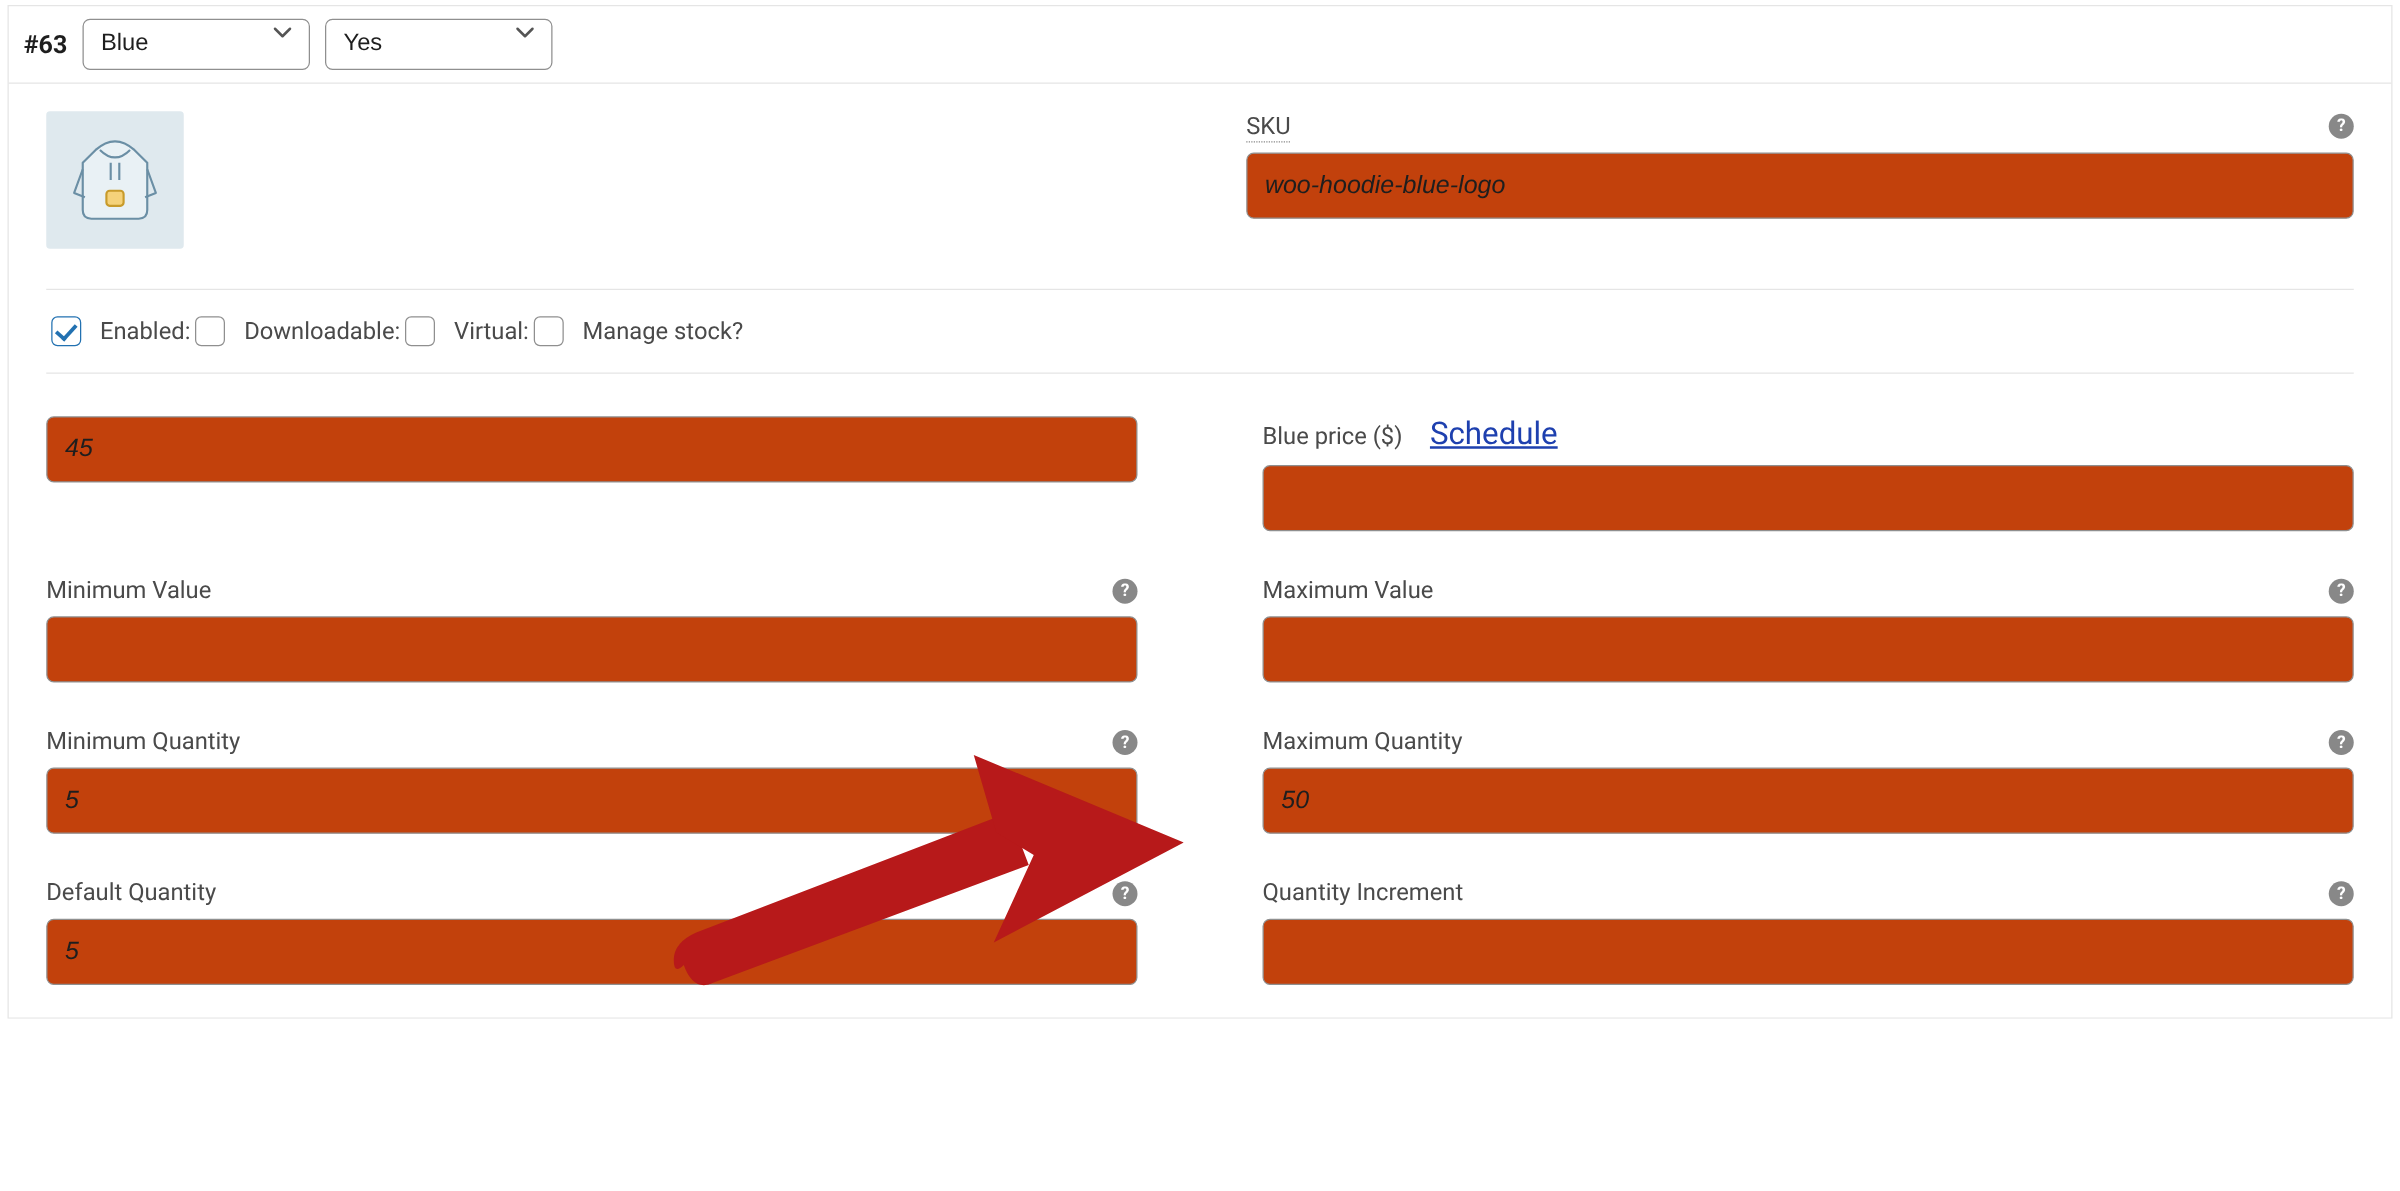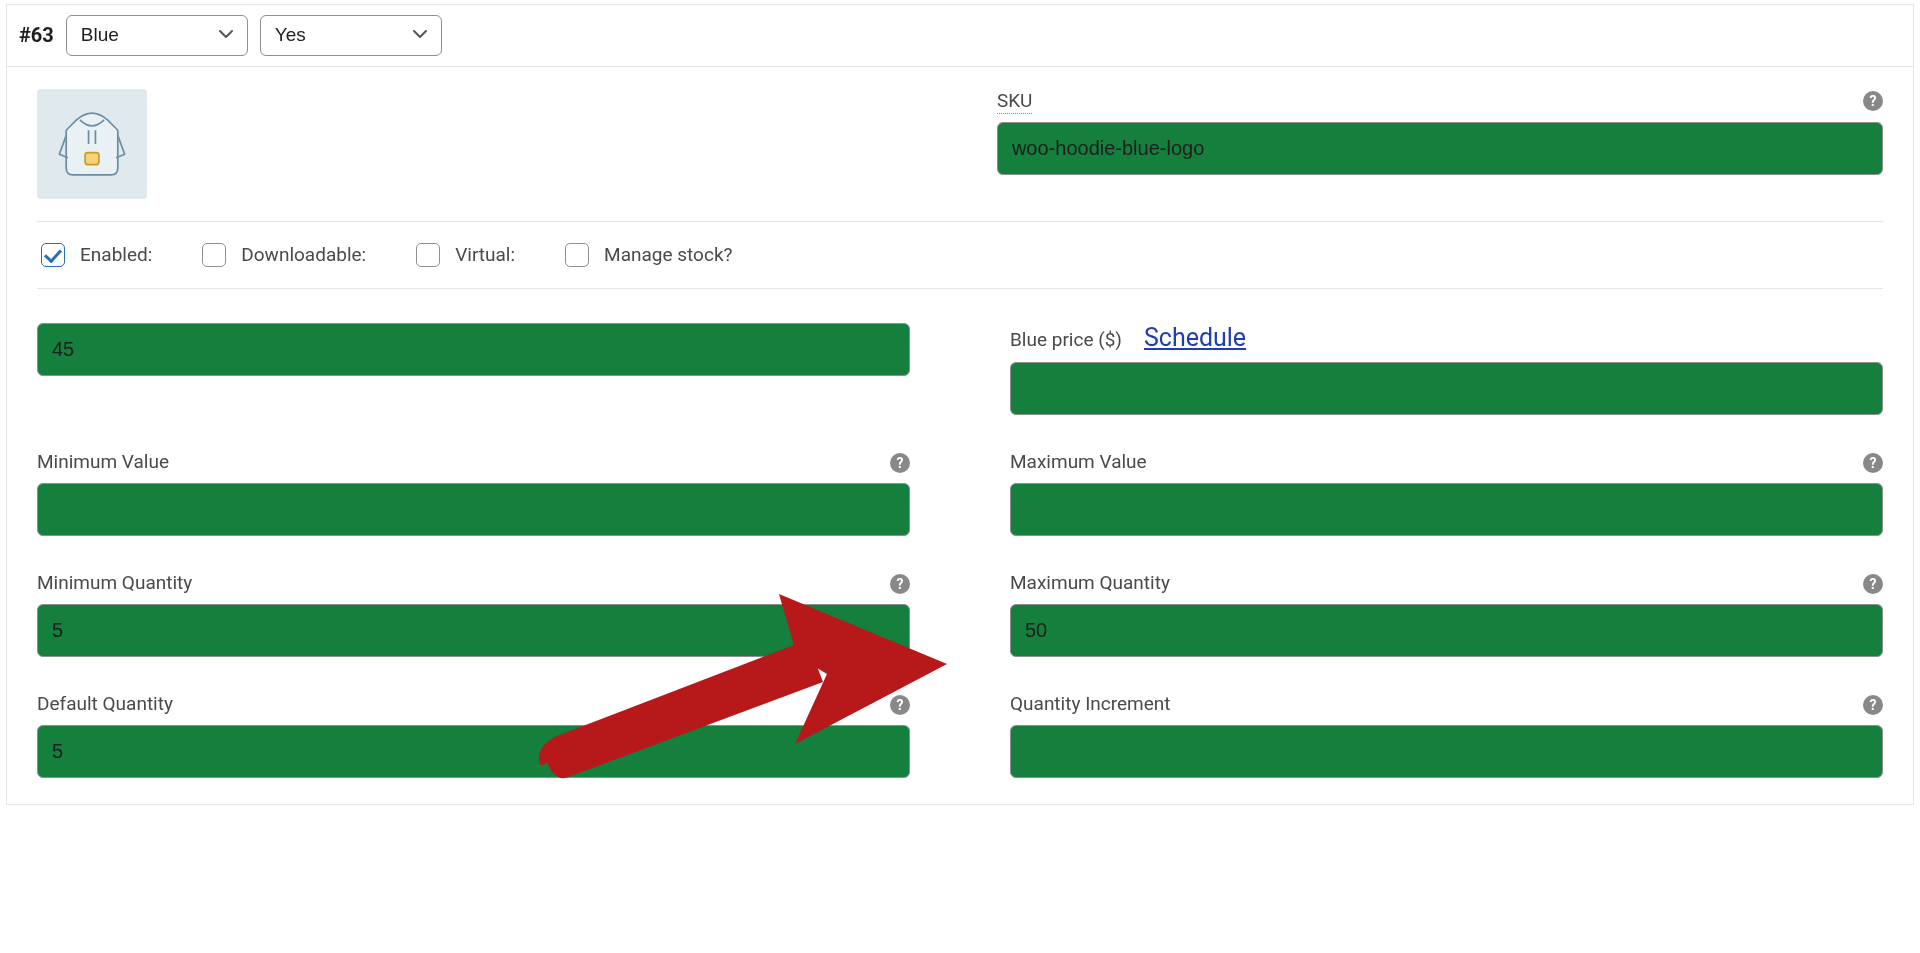--- a/index.html
+++ b/index.html
@@ -37,21 +37,21 @@
     display:flex;
     align-items:center;
     gap:12px;
     padding:10px 12px 10px 12px;
     border-bottom:1px solid var(--border-lighter);
   }
   .hdr-id{font-weight:700;font-size:20px;}
   .sel-wrap{
     position:relative;
     display:inline-flex;
-    align-items:center;
+    align-items:flex-start;
   }
   select.sel{
     -webkit-appearance:none;
     -moz-appearance:none;
     appearance:none;
     border:1px solid var(--border);
     border-radius:6px;
     background:#fff;
     padding:8px 44px 8px 14px;
     font-size:19px;
@@ -68,21 +68,21 @@
 
   
   .body{
     padding:22px 30px 26px 30px;
   }
 
   .top-row{
     display:flex;
     align-items:flex-start;
     gap:56px;
-    padding-bottom:22px;
+    padding-bottom:32px;
     border-bottom:1px solid var(--border-lighter);
   }
   .thumb{
     width:110px;height:110px;
     background:var(--thumb-bg);
     border-radius:3px;
     display:flex;align-items:center;justify-content:center;
     flex:0 0 auto;
   }
   .thumb svg{display:block;}
@@ -105,29 +105,30 @@
     width:20px;height:20px;border-radius:50%;
     background:var(--help);color:#fff;
     display:inline-flex;align-items:center;justify-content:center;
     font-weight:700;font-size:14px;
     flex:0 0 auto;
   }
   input.txt{
     width:100%;
     border:1px solid var(--border);
     border-radius:6px;
-    background:#15803d;
+    background:#c2410c;
     padding:14px 14px;
     font-size:20px;
     color:var(--txt);
+    font-style:italic;
   }
 
   
   .check-row{
-    display:flex;align-items:flex-start;gap:46px;
+    display:flex;align-items:flex-start;
     padding:18px 0 18px 0;
     border-bottom:1px solid var(--border-lighter);
   }
   .chk{
     display:inline-flex;align-items:center;gap:12px;
     color:var(--muted);font-size:19px;
   }
   .chk input[type=checkbox]{
     -webkit-appearance:none;appearance:none;
     width:24px;height:24px;border:1px solid var(--border);

